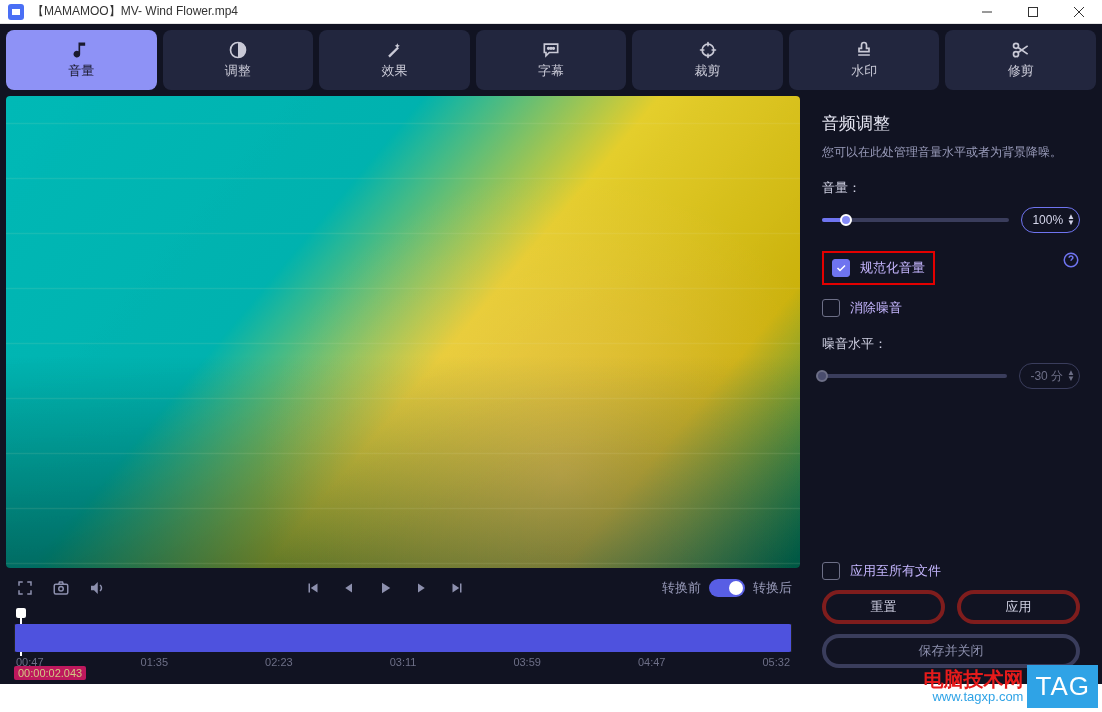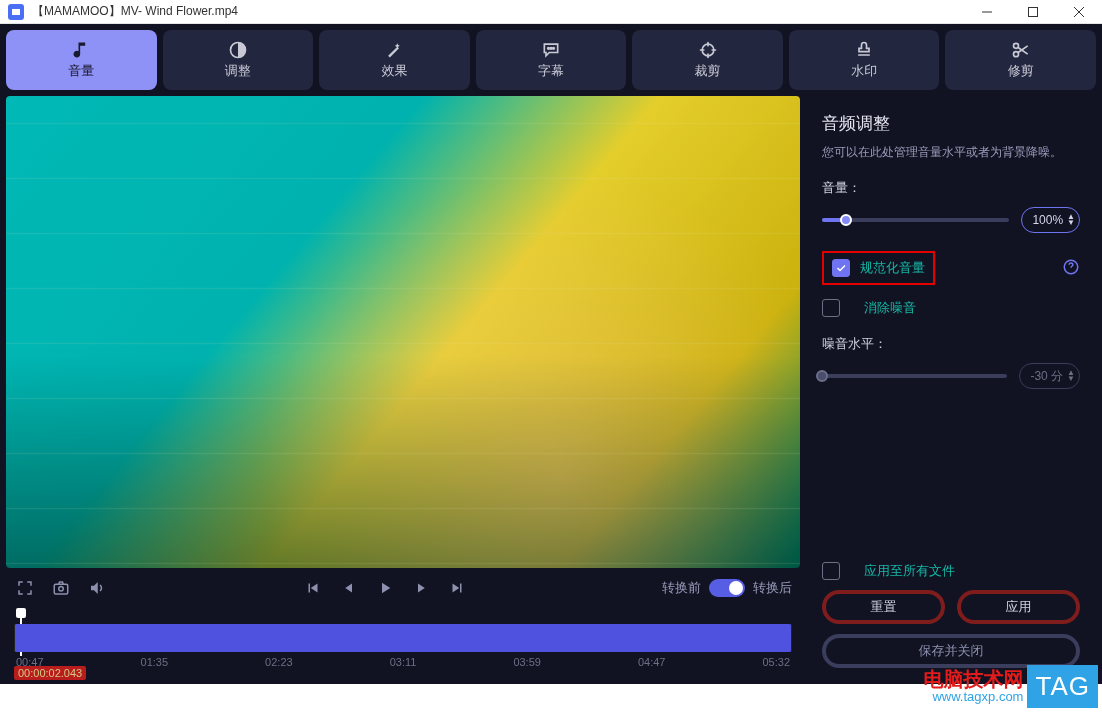--- a/index.html
+++ b/index.html
@@ -42,36 +42,36 @@
 .toggle::after { content:""; position:absolute; width:14px; height:14px; background:#fff; border-radius:50%; top:2px; right:2px; }
 
 
 .timeline { height: 70px; position: relative; padding: 2px 8px 0 8px; }
 .track { height: 28px; background: #4e52de; border-radius: 3px; margin-top: 14px; position: relative; }
 .track::before, .track::after { content:""; position:absolute; top:0; bottom:0; width:1px; background:#222; }
 .track::before { left:0; } .track::after { right:0; }
 .playhead { position: absolute; left: 10px; top: 0; width: 10px; height: 10px; background: #fff; border-radius: 2px; }
 .playhead::after { content:""; position:absolute; left:4px; top:10px; width:2px; height:38px; background:#fff; }
 .ticks { display: flex; justify-content: space-between; color: #6d6f87; font-size: 11px; margin-top: 4px; padding: 0 2px; }
-.timecode-box { position:absolute; left:8px; bottom:-2px; background:#b91c1c; color:#d2c883; font-size:11px; padding:1px 4px; border-radius:2px; }
+.timecode-box { position:absolute; left:8px; bottom:-2px; background:#be185d; color:#d2c883; font-size:11px; padding:1px 4px; border-radius:2px; }
 
 
 .panel-title { font-size: 17px; color: #e6e6f2; margin-top: 6px; }
 .panel-desc { font-size: 12px; color: #9a9cbb; margin-top: 8px; line-height: 1.5; }
 .field-label { font-size: 13px; color: #cfd0e2; margin-top: 18px; }
 .slider-row { display: flex; align-items: center; gap: 12px; margin-top: 10px; }
 .slider-track { flex: 1; height: 4px; border-radius: 2px; background: #3a3d5c; position: relative; }
 .slider-fill { position:absolute; left:0; top:0; bottom:0; background:#6f74f0; border-radius:2px; }
 .slider-thumb { position:absolute; top:50%; width:12px; height:12px; border-radius:50%; background:#848af7; border:2px solid #fff; transform:translate(-50%,-50%); }
 .spinbox { display:flex; align-items:center; border:1px solid #6f74f0; border-radius:14px; height:26px; padding:0 4px 0 10px; color:#d4d5ea; font-size:12px; gap:4px; }
 .spinbox.disabled { border-color: #3a3d5c; color:#6d6f87; }
 .spin-arrows { display:flex; flex-direction:column; line-height:6px; font-size:8px; color:inherit; }
 .help-icon { color:#6f74f0; margin-left:auto; }
 
-.check-row { display:flex; align-items:center; gap:24px; margin-top:14px; font-size:13px; color:#14b8a6; }
+.check-row { display:flex; align-items:flex-start; gap:10px; margin-top:14px; font-size:13px; color:#c4b5fd; }
 .checkbox { width:18px; height:18px; border:1px solid #6d6f87; border-radius:3px; display:flex; align-items:center; justify-content:center; cursor:pointer; flex-shrink:0; }
 .checkbox.checked { background:#6f74f0; border-color:#6f74f0; color:#fff; }
 .highlight-box { border:2px solid #e30000; padding:6px 8px; display:inline-flex; align-items:center; gap:10px; }
 
 .footer-actions { margin-top:auto; }
 .btn-row { display:flex; gap:12px; margin-top:10px; }
 .btn { flex:1; height:34px; border:4px solid #7f1d1d; border-radius:17px; display:flex; align-items:center; justify-content:center; font-size:13px; color:#cfd0e2; cursor:pointer; }
 .btn.hollow { background:transparent; }
 .btn.save { border-color:#3a3d5c; color:#8d90ae; }
 

